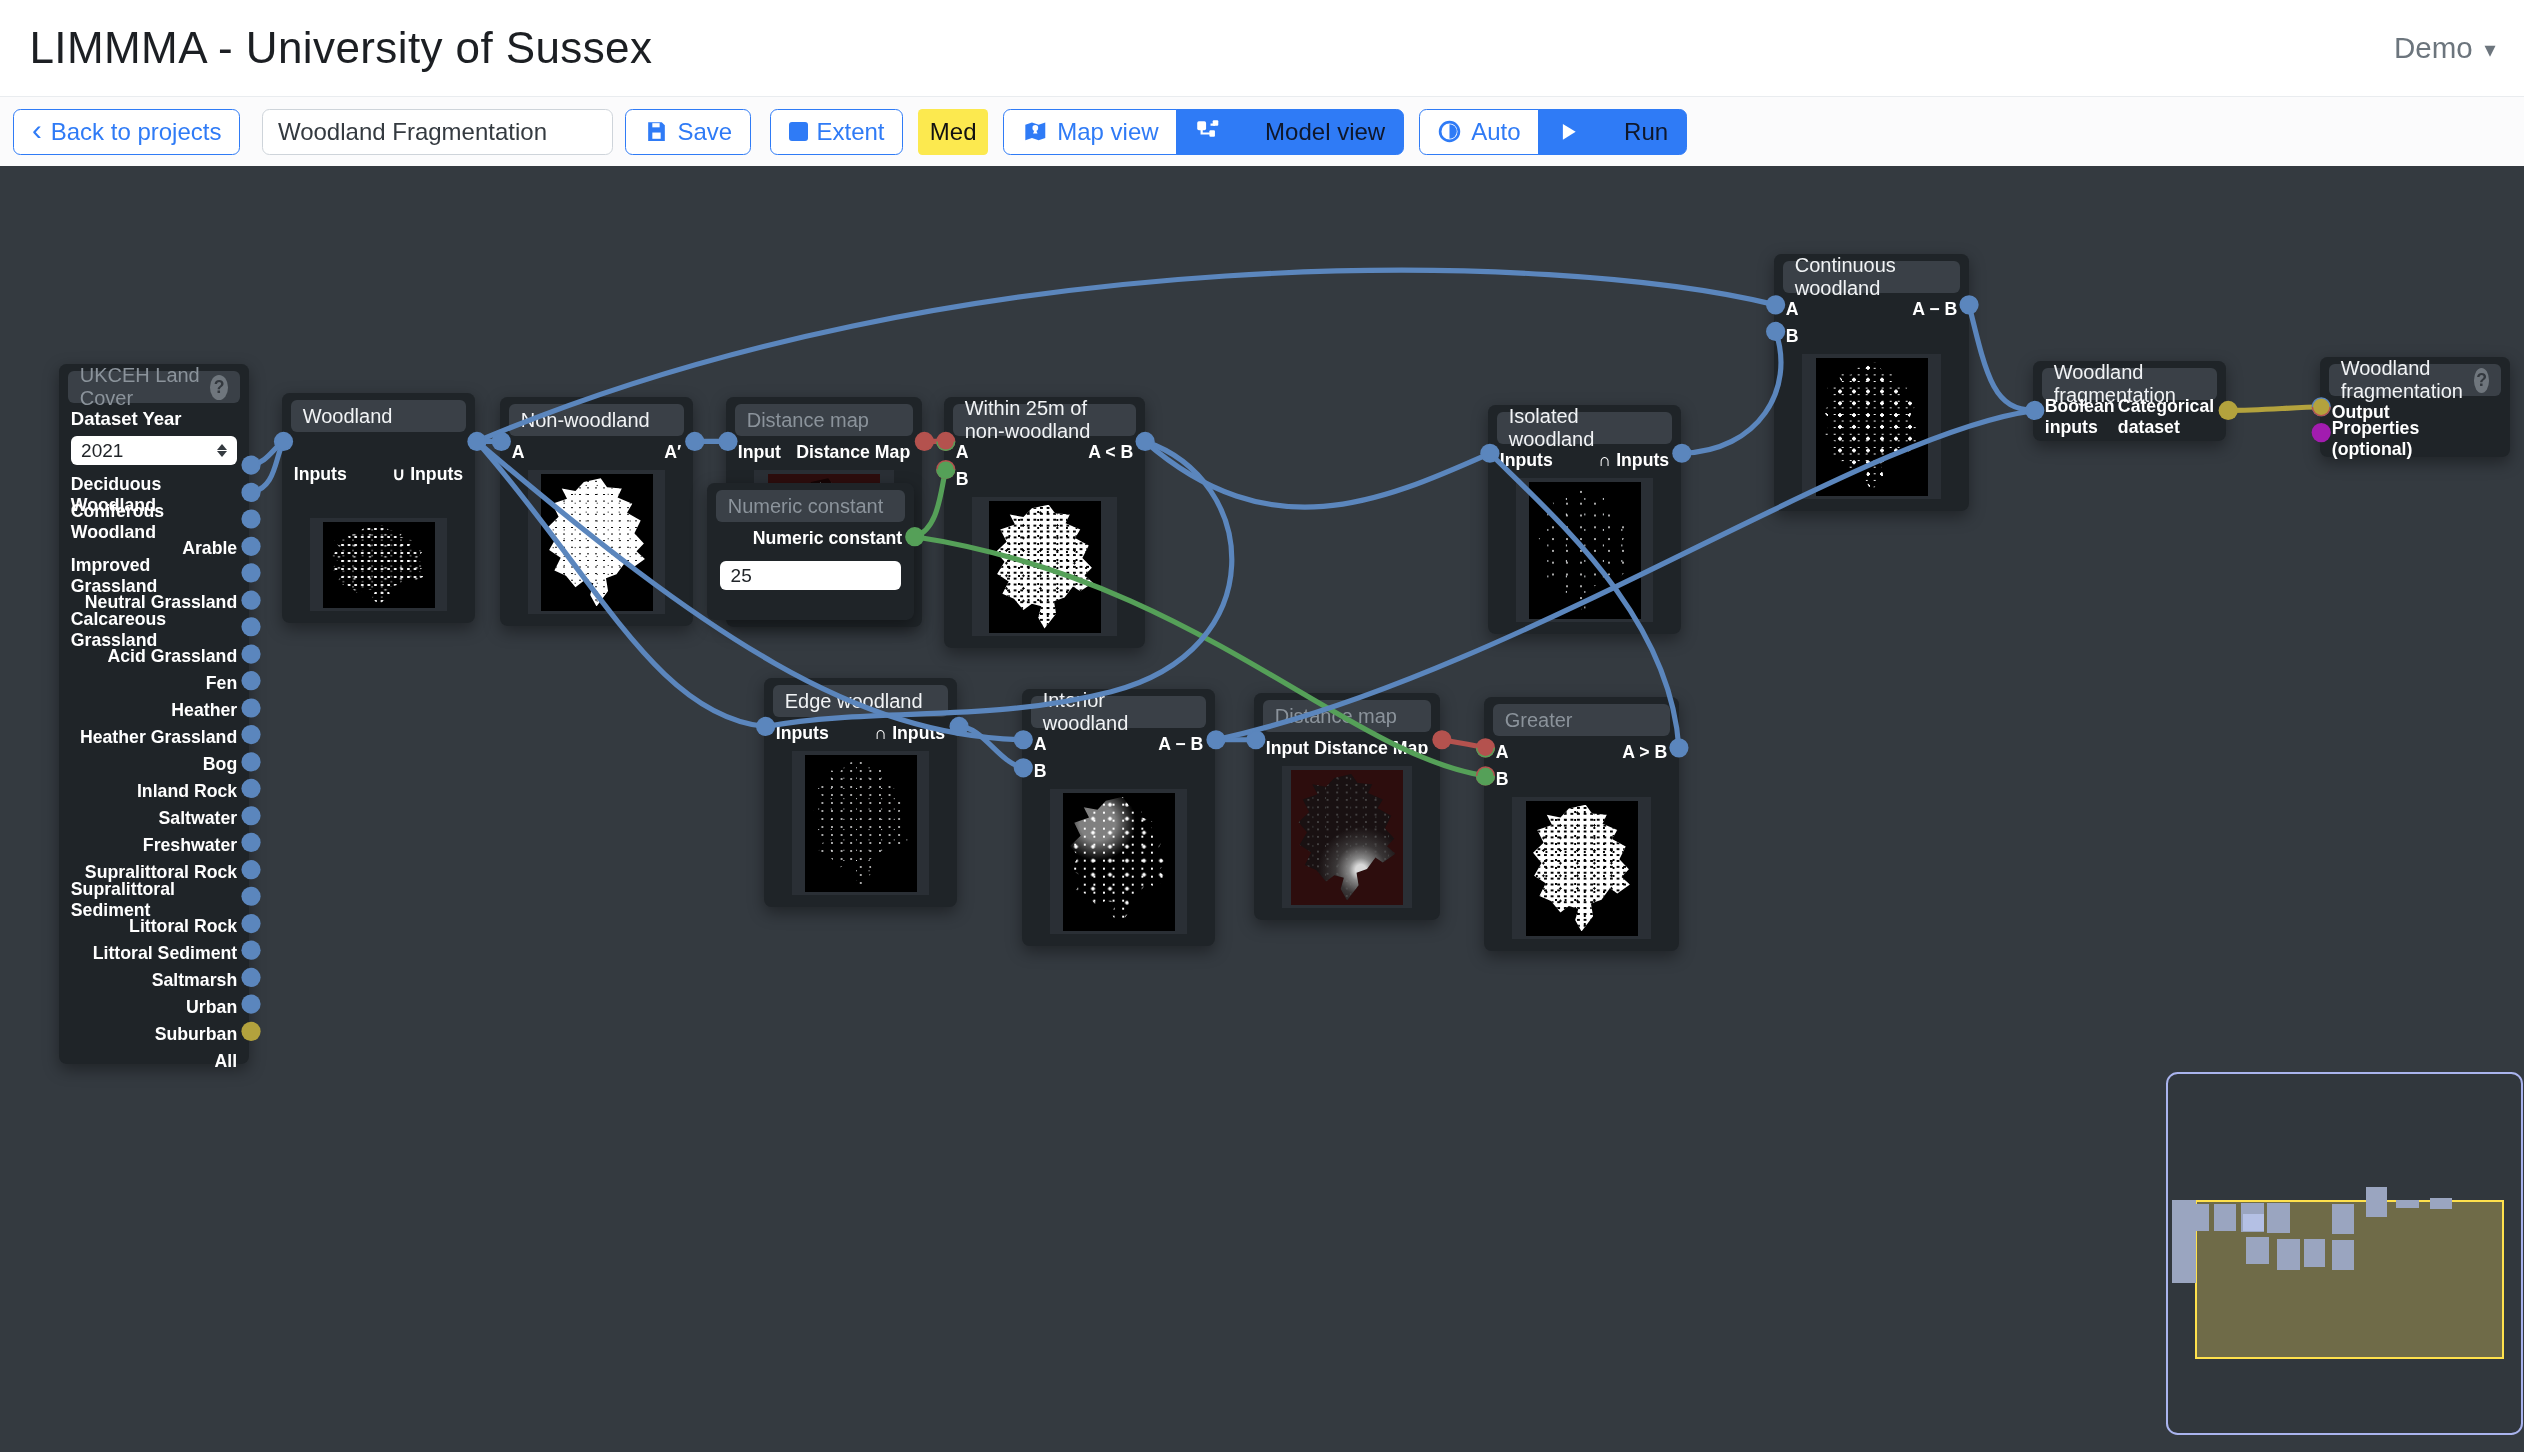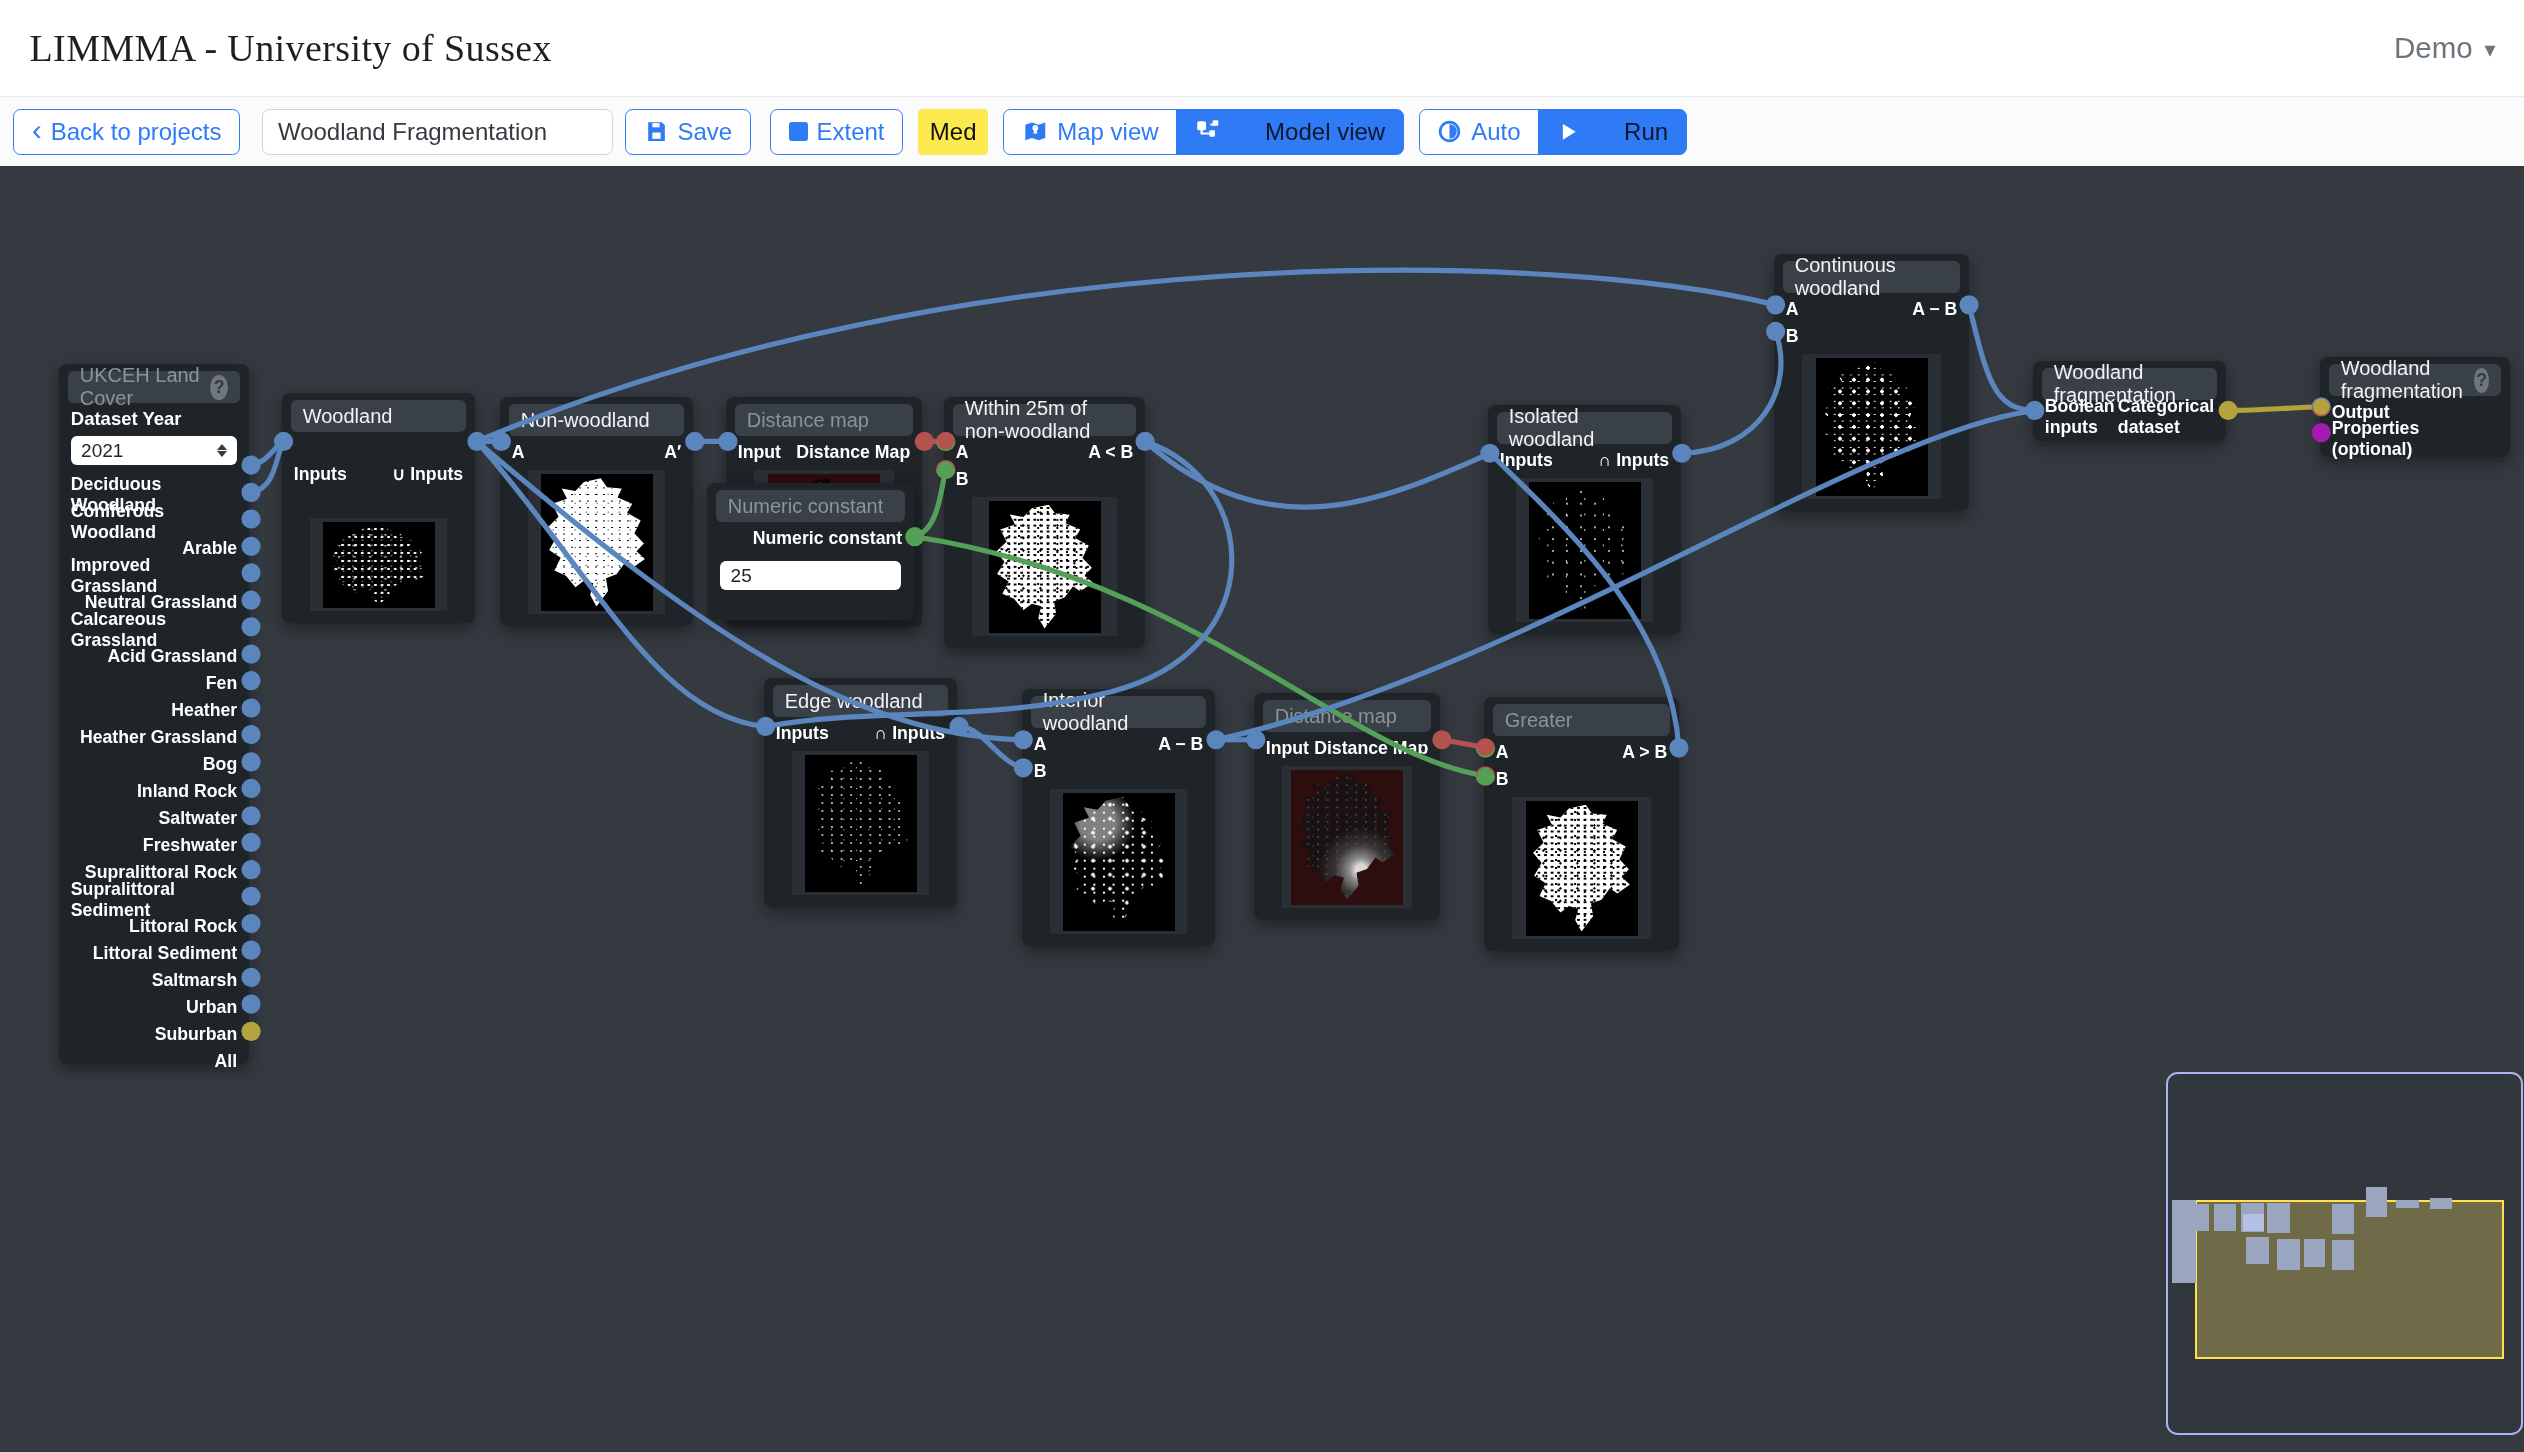--- a/index.html
+++ b/index.html
@@ -2,21 +2,21 @@
 <html style="font-size:11.8px"><head>
 <meta charset="utf-8">
 <style>
   html,body{margin:0;padding:0;background:#343a40;}
   .app{position:relative;width:2525px;height:1453px;overflow:hidden;
        font-family:"Liberation Sans", sans-serif;background:#343a40;}
 
   
   .hdr{position:absolute;left:0;top:0;width:100%;height:96px;background:#ffffff;
        display:flex;align-items:center;padding:0 29.5px;box-sizing:border-box;}
-  .hdr .title{font-size:38px;color:#1c1f23;font-weight:500;letter-spacing:0.4px;font-family:Liberation Serif, serif;}
+  .hdr .title{font-size:44px;color:#1c1f23;font-weight:500;letter-spacing:0.4px;}
   .hdr .user{margin-left:auto;display:flex;align-items:center;gap:11.8px;
              color:#6c757d;font-size:29.5px;cursor:pointer;}
   .hdr .caret{font-size:22px;line-height:1;transform:translateY(1.5px);}
 
   
   .tbar{position:absolute;left:0;top:96px;width:100%;height:70px;background:#fbfbfc;
         border-top:1.5px solid #e9ecef;display:flex;align-items:center;
         padding-left:13.3px;box-sizing:border-box;}
   .btn{height:46px;display:inline-flex;align-items:center;justify-content:center;
        gap:8.9px;border:1.5px solid #2f7bf6;border-radius:7.4px;color:#2f7bf6;

